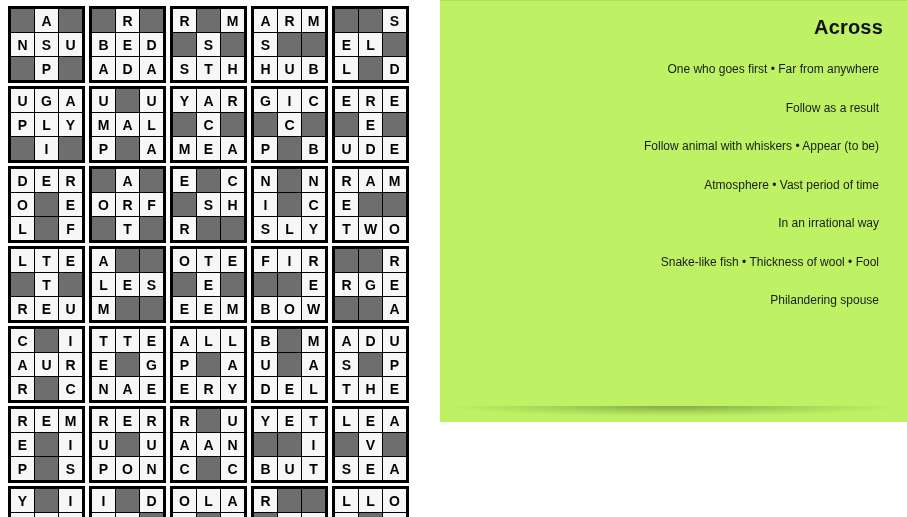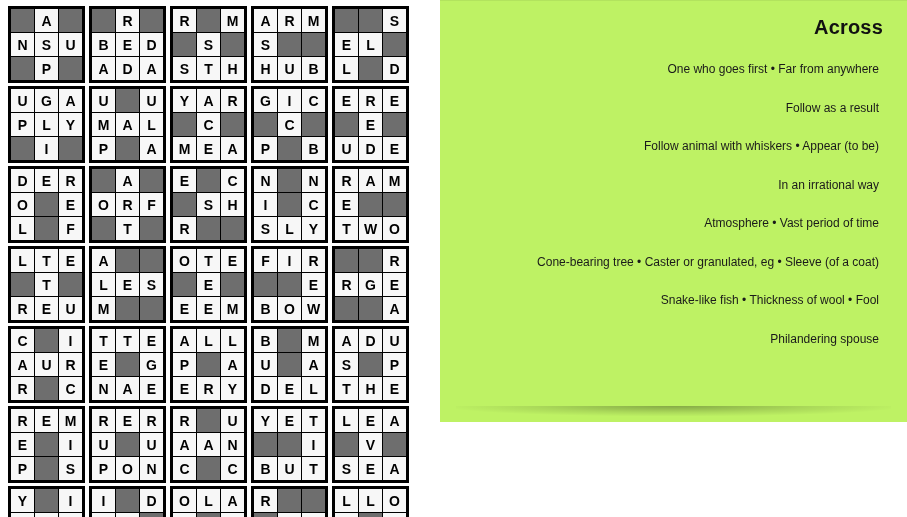--- a/index.html
+++ b/index.html
@@ -504,22 +504,21 @@
       </div>
     </div>
 
   <div id="clues-panel">
     <div id="panel-topline"></div>
     <div id="clues-title">Across</div>
     <div id="clues-list">
         <div class="clue-line">One who goes first • Far from anywhere</div>
         <div class="clue-line">Follow as a result</div>
         <div class="clue-line">Follow animal with whiskers • Appear (to be)</div>
+        <div class="clue-line">Atmosphere • Vast period of time</div>
         <div class="clue-line">In an irrational way</div>
-        <div class="clue-line">Atmosphere • Vast period of time</div>
-        <div class="clue-line">Cone-bearing tree • Caster or granulated, eg • Sleeve (of a coat)</div>
         <div class="clue-line">Snake-like fish • Thickness of wool • Fool</div>
         <div class="clue-line">Philandering spouse</div>
       </div>
     <div id="panel-shadow"></div>
   </div>
 
 </div>
 
 </body></html>

